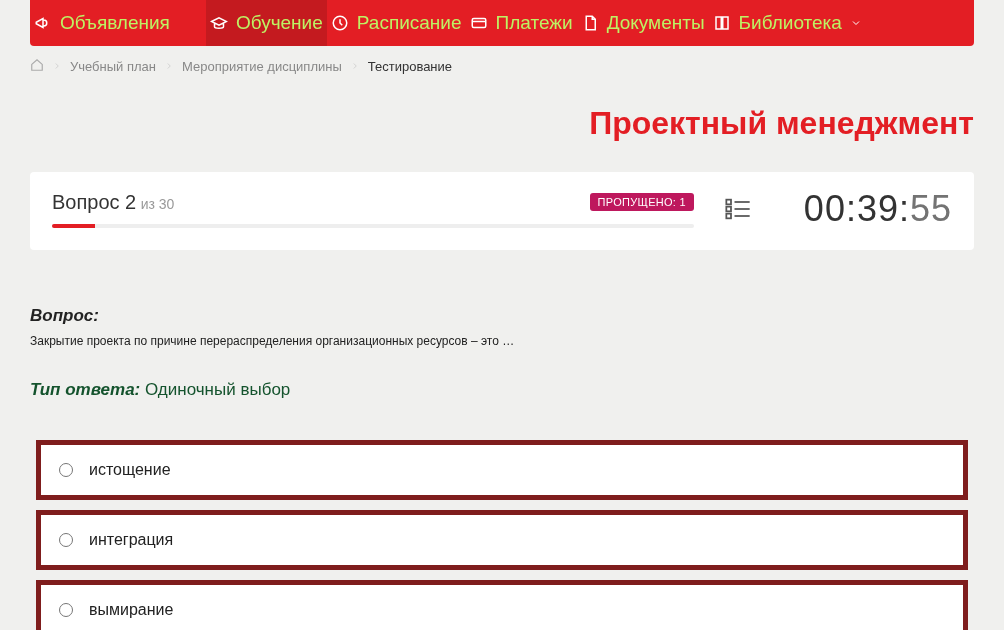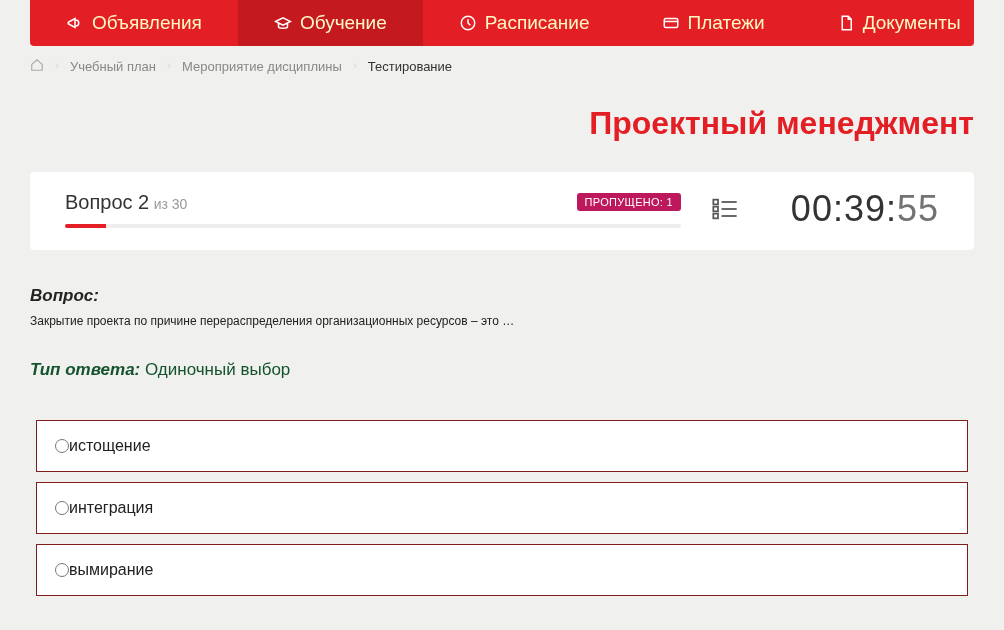--- a/index.html
+++ b/index.html
@@ -13,31 +13,32 @@
     }
     .content-wrapper {
       padding: 0 30px;
     }
     .navbar {
       background: #e31e24;
       display: flex;
       border-radius: 0 0 4px 4px;
     }
     .nav-item {
-      padding: 12px 36px;
-      color: #fef9c3;
+      padding: 12px 4px;
+      color: #bef264;
       font-size: 19px;
       font-weight: 500;
       display: flex;
       align-items: center;
       gap: 8px;
       cursor: pointer;
     }
     .nav-item.active {
       background: #c41a1f;
+      margin-left: 32px;
     }
     .nav-icon {
       width: 18px;
       height: 18px;
       display: inline-flex;
       align-items: center;
       justify-content: center;
     }
     .breadcrumb {
       display: flex;
@@ -56,25 +57,25 @@
     .page-title {
       text-align: right;
       color: #e31e24;
       font-size: 32px;
       font-weight: 600;
       margin: 18px 0 30px;
     }
     .question-bar {
       background: #fff;
       border-radius: 4px;
-      padding: 16px 35px 20px;
+      padding: 16px 22px 20px;
       display: flex;
       align-items: center;
       gap: 30px;
-      margin-bottom: 36px;
+      margin-bottom: 56px;
     }
     .question-progress {
       flex: 1;
     }
     .question-info {
       display: flex;
       align-items: center;
       justify-content: space-between;
       margin-bottom: 10px;
     }
@@ -144,26 +145,27 @@
       margin-bottom: 40px;
     }
     .answer-type-label {
       font-weight: bold;
       font-style: italic;
     }
     .options {
       padding: 0 6px;
     }
     .option-row {
-      border: 1px solid #7f1d1d;
+      border: 5px solid #7f1d1d;
       background: #fff;
       padding: 16px 18px;
       margin-bottom: 10px;
       display: flex;
       align-items: center;
+      gap: 16px;
       cursor: pointer;
       font-size: 16px;
       color: #222;
     }
     .option-row input[type="radio"] {
       width: 14px;
       height: 14px;
     }
     ::-webkit-scrollbar { width: 16px; height: 16px; }
     ::-webkit-scrollbar-track { background: #f4f4f4; }

